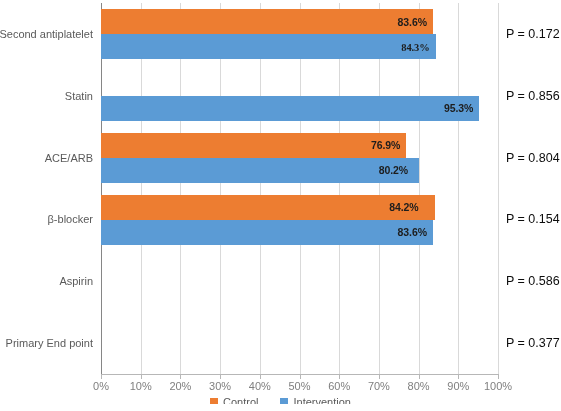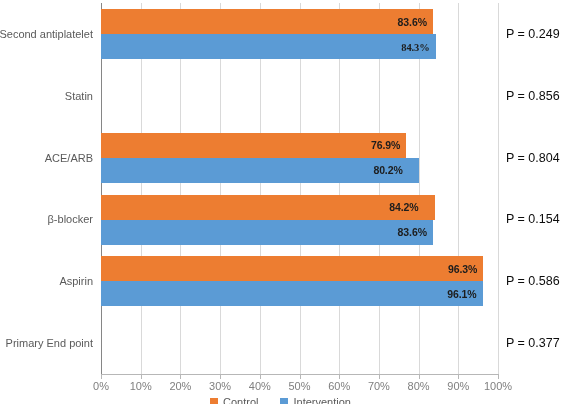--- a/index.html
+++ b/index.html
@@ -175,49 +175,43 @@
         <div class="bar-row" style="top: 6px; width: 397px;">
           <div class="bar" title="Second antiplatelet — Control: 83.6%" style="width: 331.892px; background: rgb(237, 125, 49);"></div>
           <div class="bar-label" style="left: 285.892px; width: 40px; text-align: right;">83.6%</div>
         </div>
         <div class="bar-row" style="top: 31px; width: 397px;">
           <div class="bar" title="Second antiplatelet — Intervention: 84.3%" style="width: 334.671px; background: rgb(91, 155, 213);"></div>
           <div class="bar-label" style="left: 288.671px; width: 40px; text-align: right; font-family: Liberation Serif, serif;">84.3%</div>
         </div>
       </div>
       <div class="cat-group" style="top: 61.8333px;">
+        <div class="bar-row" style="top: 31px; width: 397px;">
+          <div class="bar" title="Statin — Intervention: 95.3%" style="width: 378.341px; background: rgb(91, 155, 213);"></div>
+          <div class="bar-label" style="left: 332.341px; width: 40px; text-align: right;">95.3%</div>
+        </div>
       </div>
       <div class="cat-group" style="top: 123.667px;">
         <div class="bar-row" style="top: 6px; width: 397px;">
           <div class="bar" title="ACE/ARB — Control: 76.9%" style="width: 305.293px; background: rgb(237, 125, 49);"></div>
           <div class="bar-label" style="left: 259.293px; width: 40px; text-align: right;">76.9%</div>
         </div>
         <div class="bar-row" style="top: 31px; width: 397px;">
           <div class="bar" title="ACE/ARB — Intervention: 80.2%" style="width: 318.394px; background: rgb(91, 155, 213);"></div>
-          <div class="bar-label" style="left: 272.394px; width: 40px; text-align: left;">80.2%</div>
+          <div class="bar-label" style="left: 272.394px; width: 40px; text-align: center;">80.2%</div>
         </div>
       </div>
       <div class="cat-group" style="top: 185.5px;">
         <div class="bar-row" style="top: 6px; width: 397px;">
           <div class="bar" title="β-blocker — Control: 84.2%" style="width: 334.274px; background: rgb(237, 125, 49);"></div>
           <div class="bar-label" style="left: 288.274px; width: 40px; text-align: left;">84.2%</div>
         </div>
         <div class="bar-row" style="top: 31px; width: 397px;">
           <div class="bar" title="β-blocker — Intervention: 83.6%" style="width: 331.892px; background: rgb(91, 155, 213);"></div>
           <div class="bar-label" style="left: 285.892px; width: 40px; text-align: right;">83.6%</div>
-        </div>
-      </div>
-      <div class="cat-group" style="top: 247.333px;">
-        <div class="bar-row" style="top: 6px; width: 397px;">
-          <div class="bar" title="Aspirin — Control: 96.3%" style="width: 382.311px; background: rgb(237, 125, 49);"></div>
-          <div class="bar-label" style="left: 336.311px; width: 40px; text-align: right;">96.3%</div>
-        </div>
-        <div class="bar-row" style="top: 31px; width: 397px;">
-          <div class="bar" title="Aspirin — Intervention: 96.1%" style="width: 381.517px; background: rgb(91, 155, 213);"></div>
-          <div class="bar-label" style="left: 335.517px; width: 40px; text-align: right;">96.1%</div>
         </div>
       </div>
     </div>
 
   <div class="axis-baseline"></div>
   <div id="ticks-layer">
       <div class="tick-mark" style="left: 101px;"></div>
       <div class="tick-mark" style="left: 140.7px;"></div>
       <div class="tick-mark" style="left: 180.4px;"></div>
       <div class="tick-mark" style="left: 220.1px;"></div>
@@ -247,21 +241,21 @@
       <div class="tick-label" style="left: 259.8px;">40%</div>
       <div class="tick-label" style="left: 299.5px;">50%</div>
       <div class="tick-label" style="left: 339.2px;">60%</div>
       <div class="tick-label" style="left: 378.9px;">70%</div>
       <div class="tick-label" style="left: 418.6px;">80%</div>
       <div class="tick-label" style="left: 458.3px;">90%</div>
       <div class="tick-label" style="left: 498px;">100%</div>
     </div>
 
   <div id="pvalues-layer">
-      <div class="p-value" style="top: 33.9167px;">P = 0.249</div>
+      <div class="p-value" style="top: 33.9167px;">P = 0.172</div>
       <div class="p-value" style="top: 95.75px;">P = 0.856</div>
       <div class="p-value" style="top: 157.583px;">P = 0.804</div>
       <div class="p-value" style="top: 219.417px;">P = 0.154</div>
       <div class="p-value" style="top: 281.25px;">P = 0.586</div>
       <div class="p-value" style="top: 343.083px;">P = 0.377</div>
     </div>
 
   <div class="legend" id="legend-layer">
       <div class="legend-item">
         <span class="legend-swatch" style="background: rgb(237, 125, 49);"></span>

